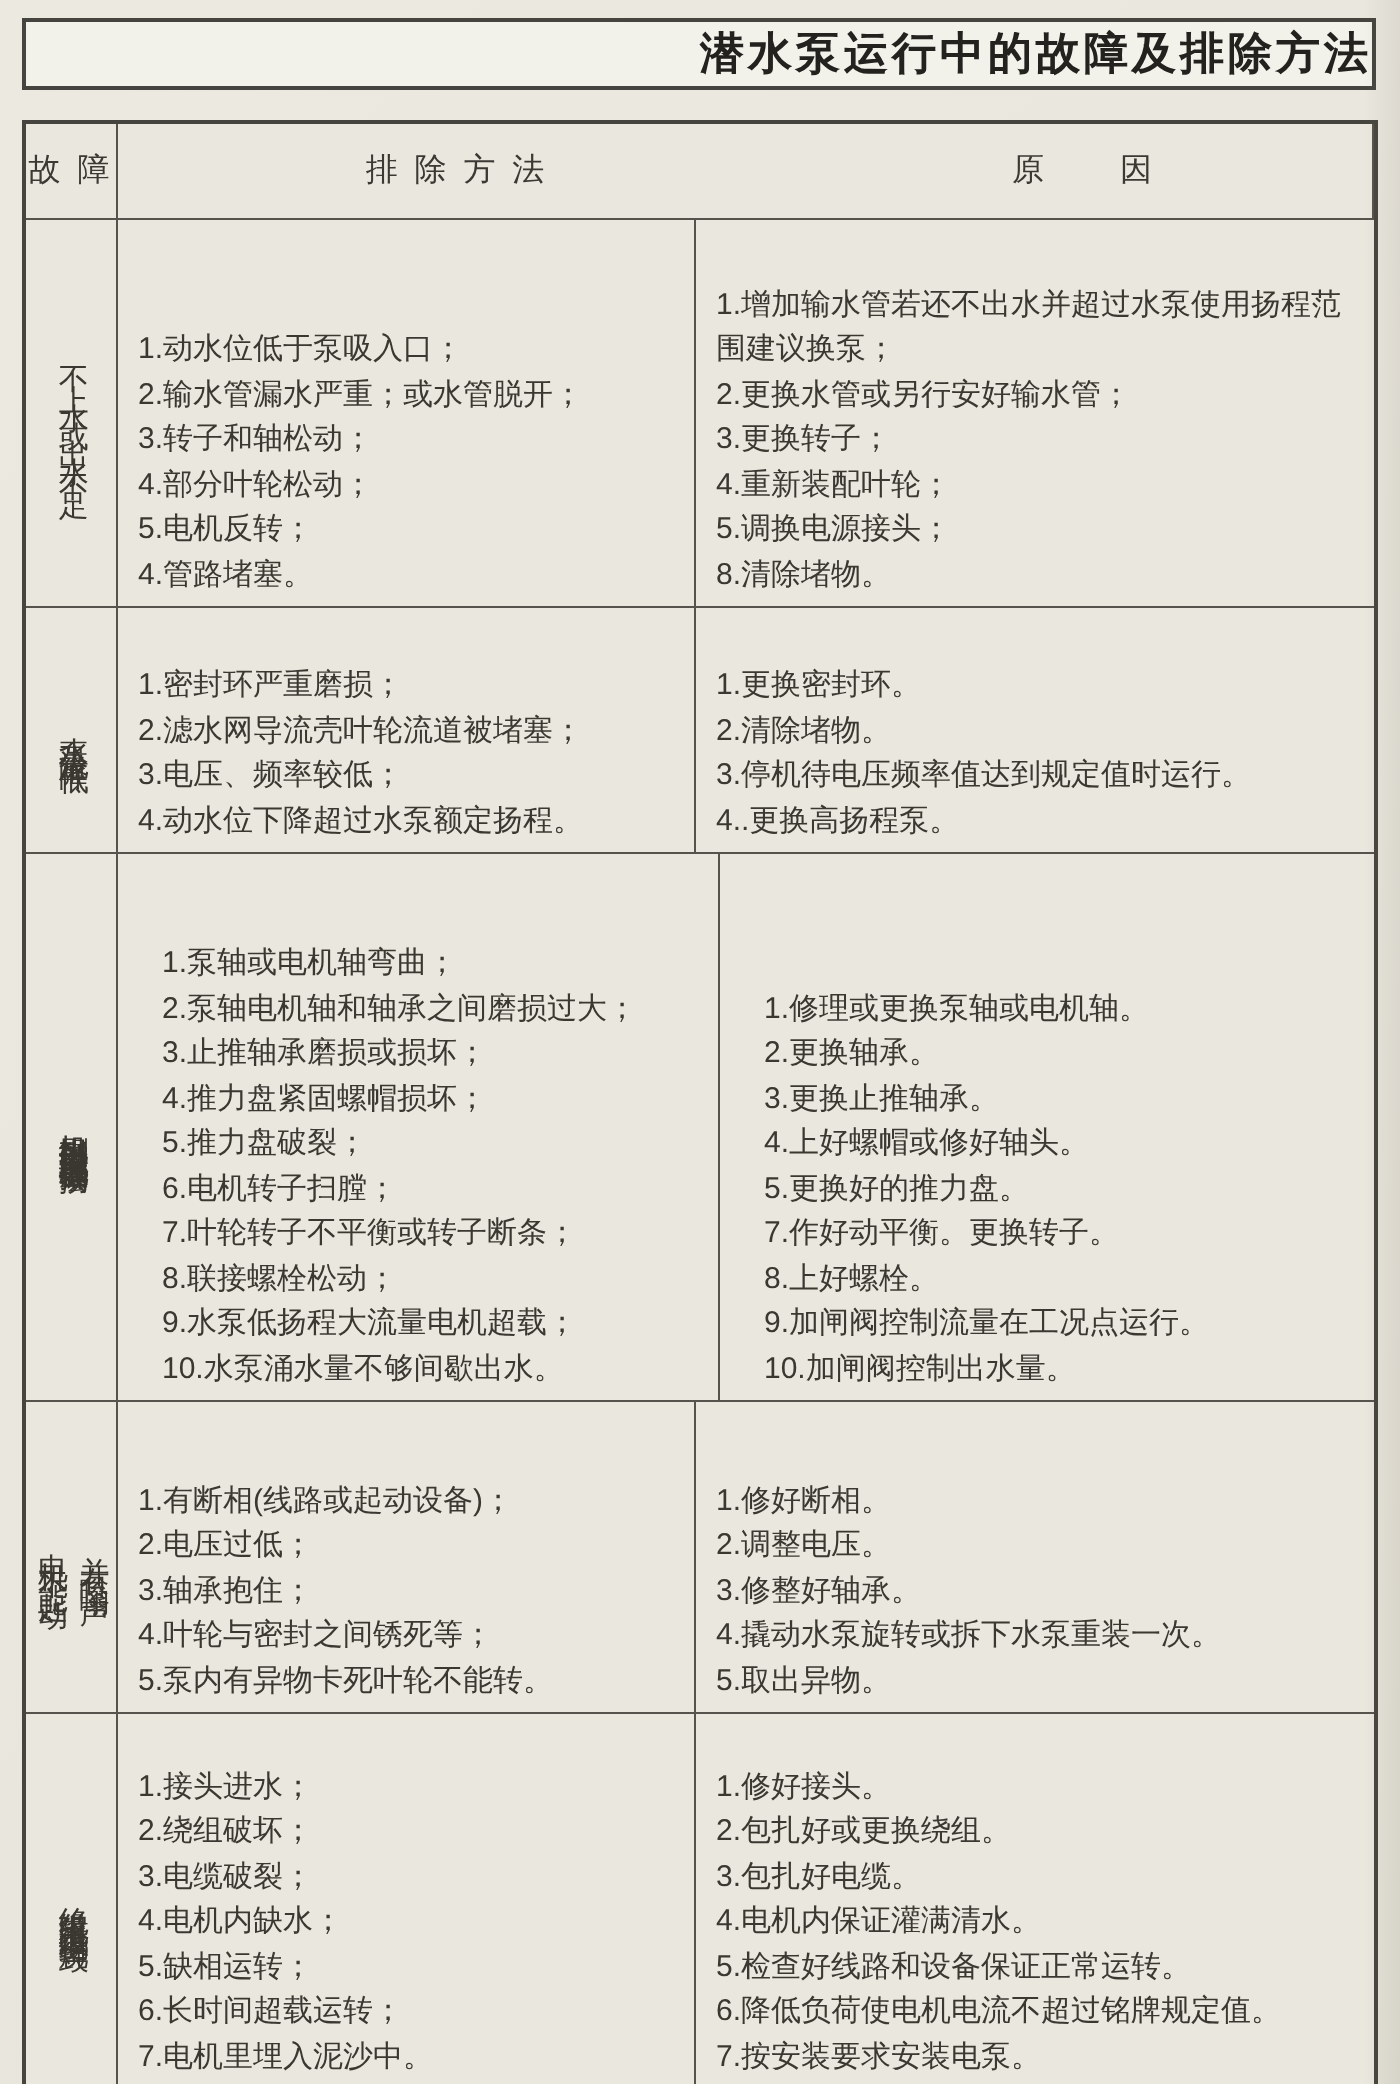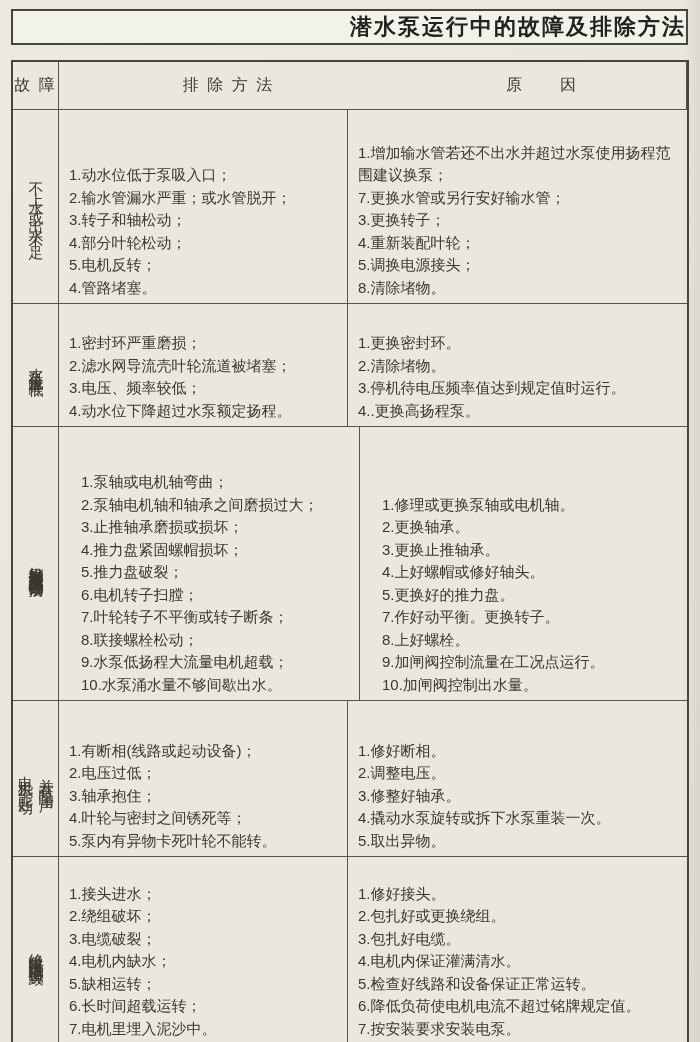--- a/index.html
+++ b/index.html
@@ -112,21 +112,21 @@
               <div class="item">2.输水管漏水严重；或水管脱开；</div>
               <div class="item">3.转子和轴松动；</div>
               <div class="item">4.部分叶轮松动；</div>
               <div class="item">5.电机反转；</div>
               <div class="item">4.管路堵塞。</div>
             </div>
           </div>
           <div class="cell remedy-col">
             <div class="items">
               <div class="item">1.增加输水管若还不出水并超过水泵使用扬程范围建议换泵；</div>
-              <div class="item">7.更换水管或另行安好输水管；</div>
+              <div class="item">2.更换水管或另行安好输水管；</div>
               <div class="item">3.更换转子；</div>
               <div class="item">4.重新装配叶轮；</div>
               <div class="item">5.调换电源接头；</div>
               <div class="item">8.清除堵物。</div>
             </div>
           </div>
         </div>
         <div class="trow bordered" style="height: 123px;">
           <div class="cell fault-col fault-cell">
             <span class="vtext" style="letter-spacing: 3px;">水泵流量降低</span>

